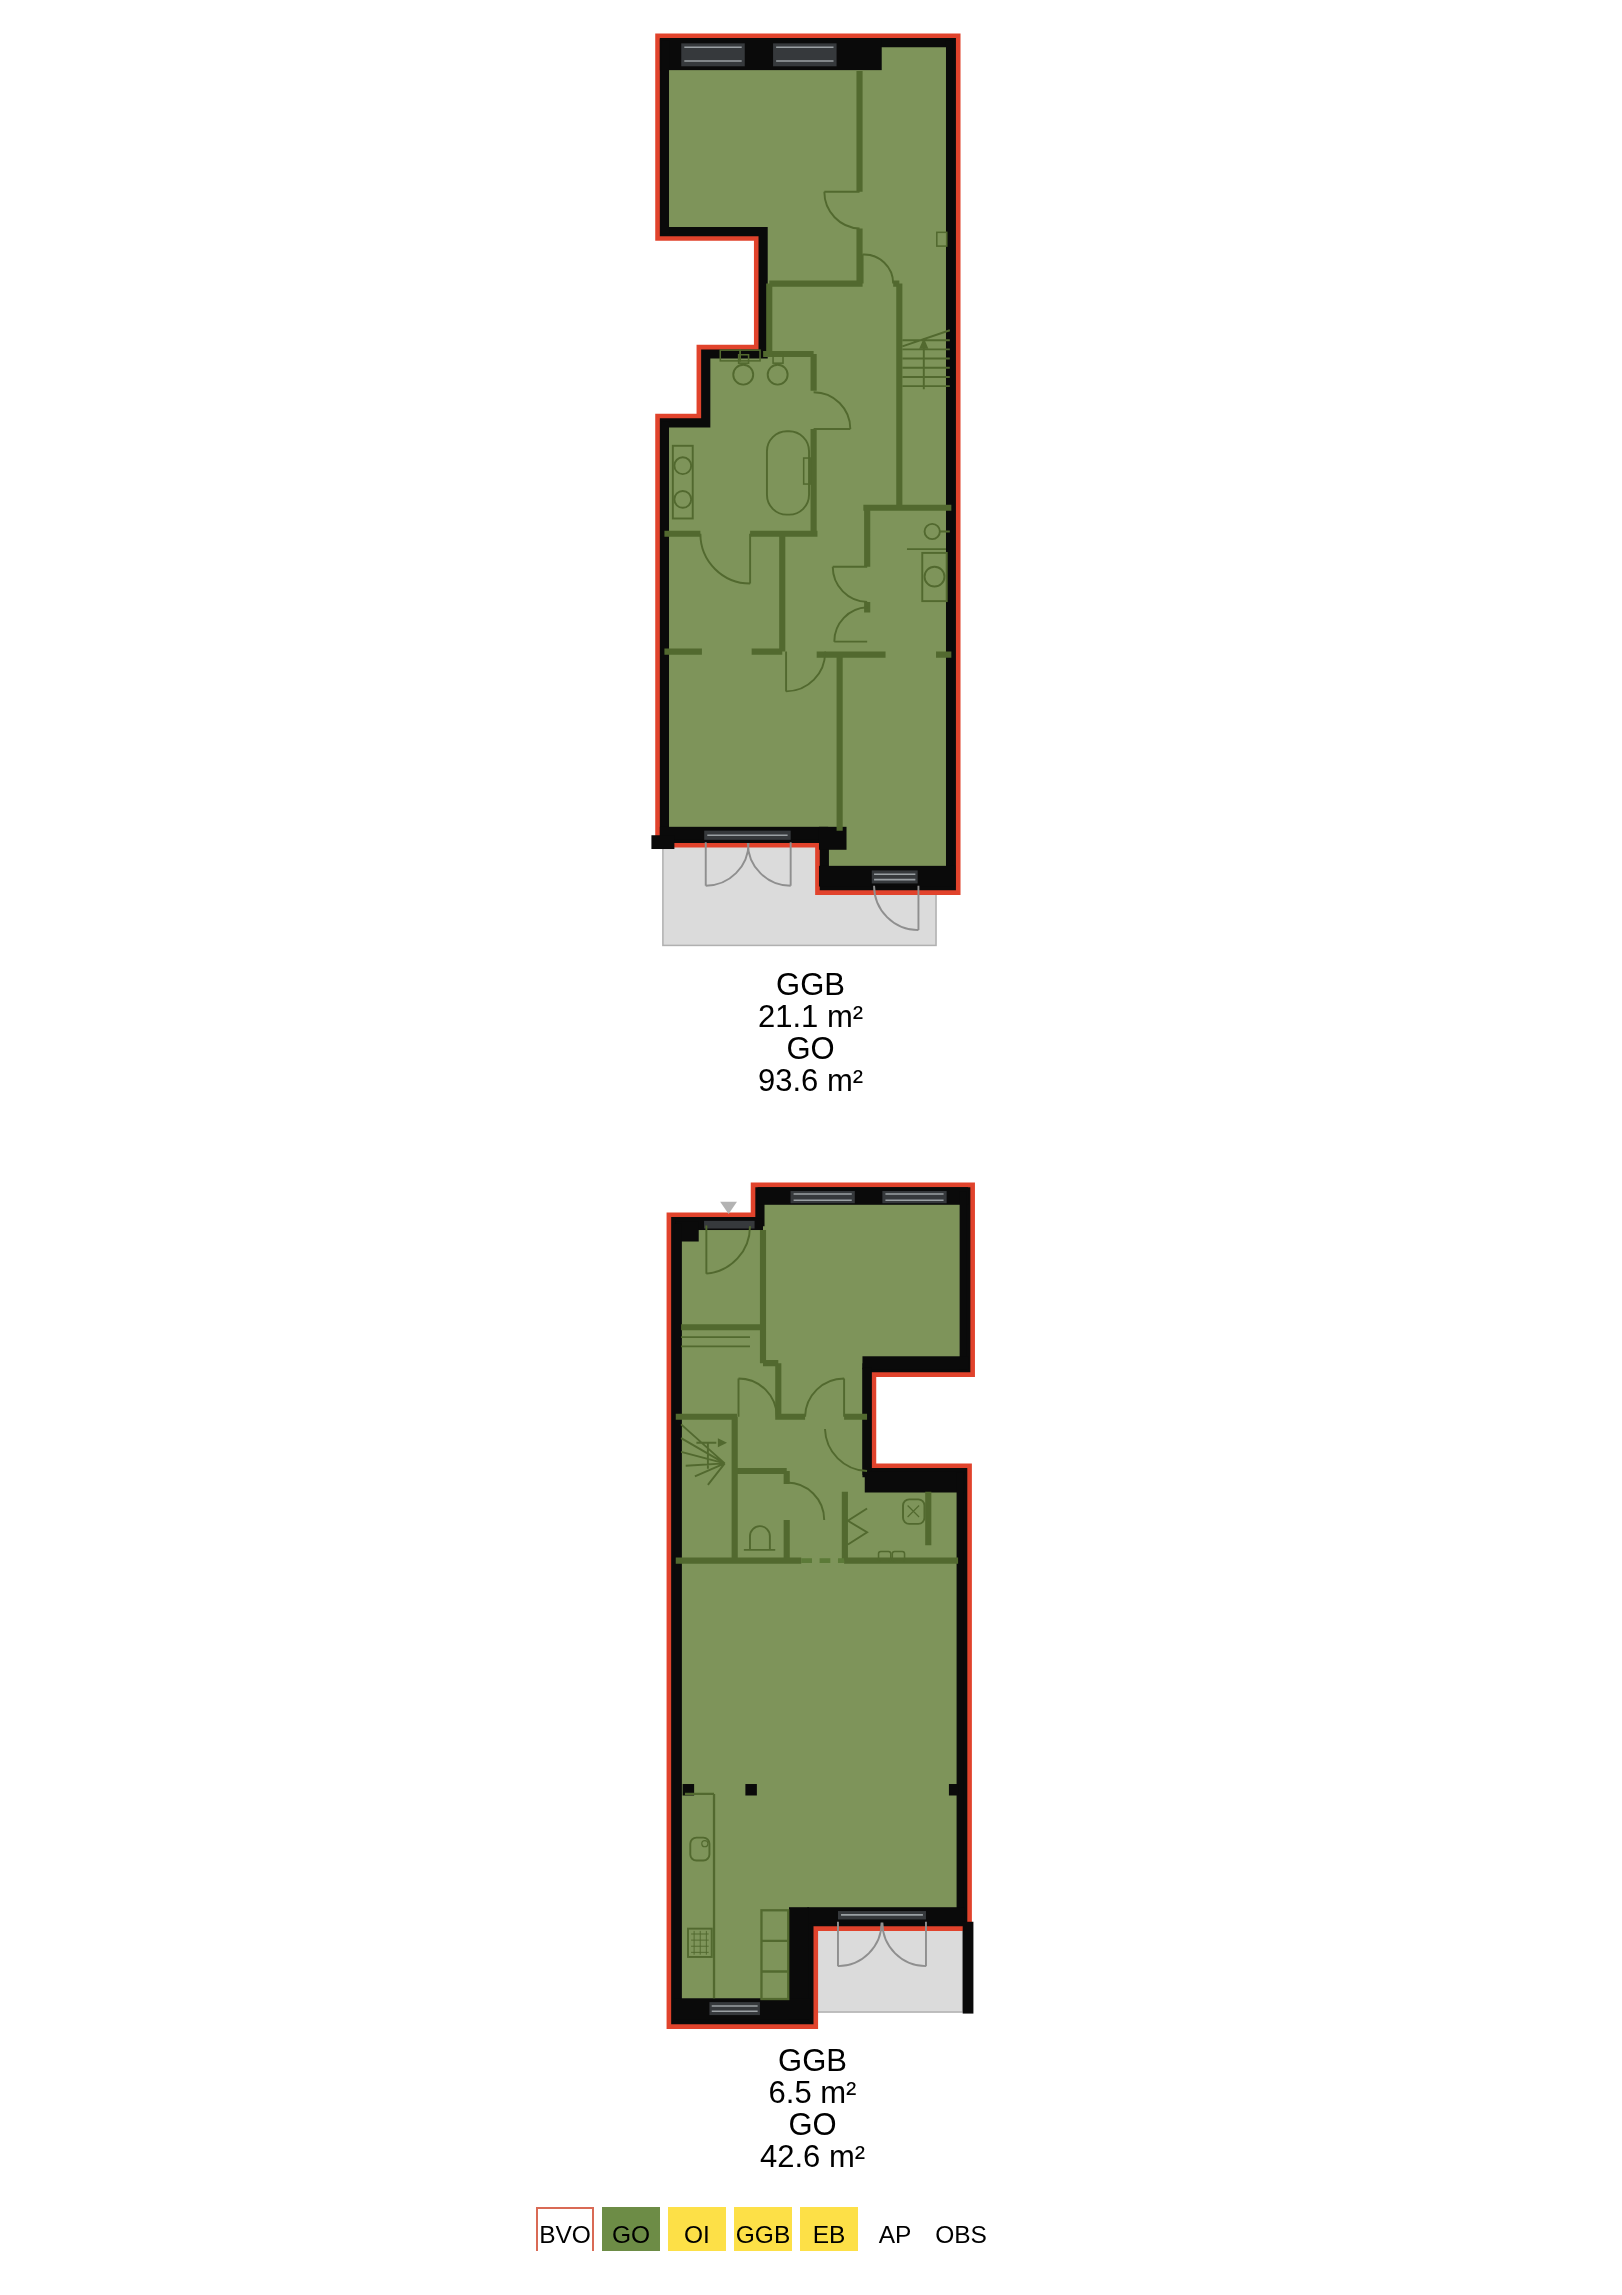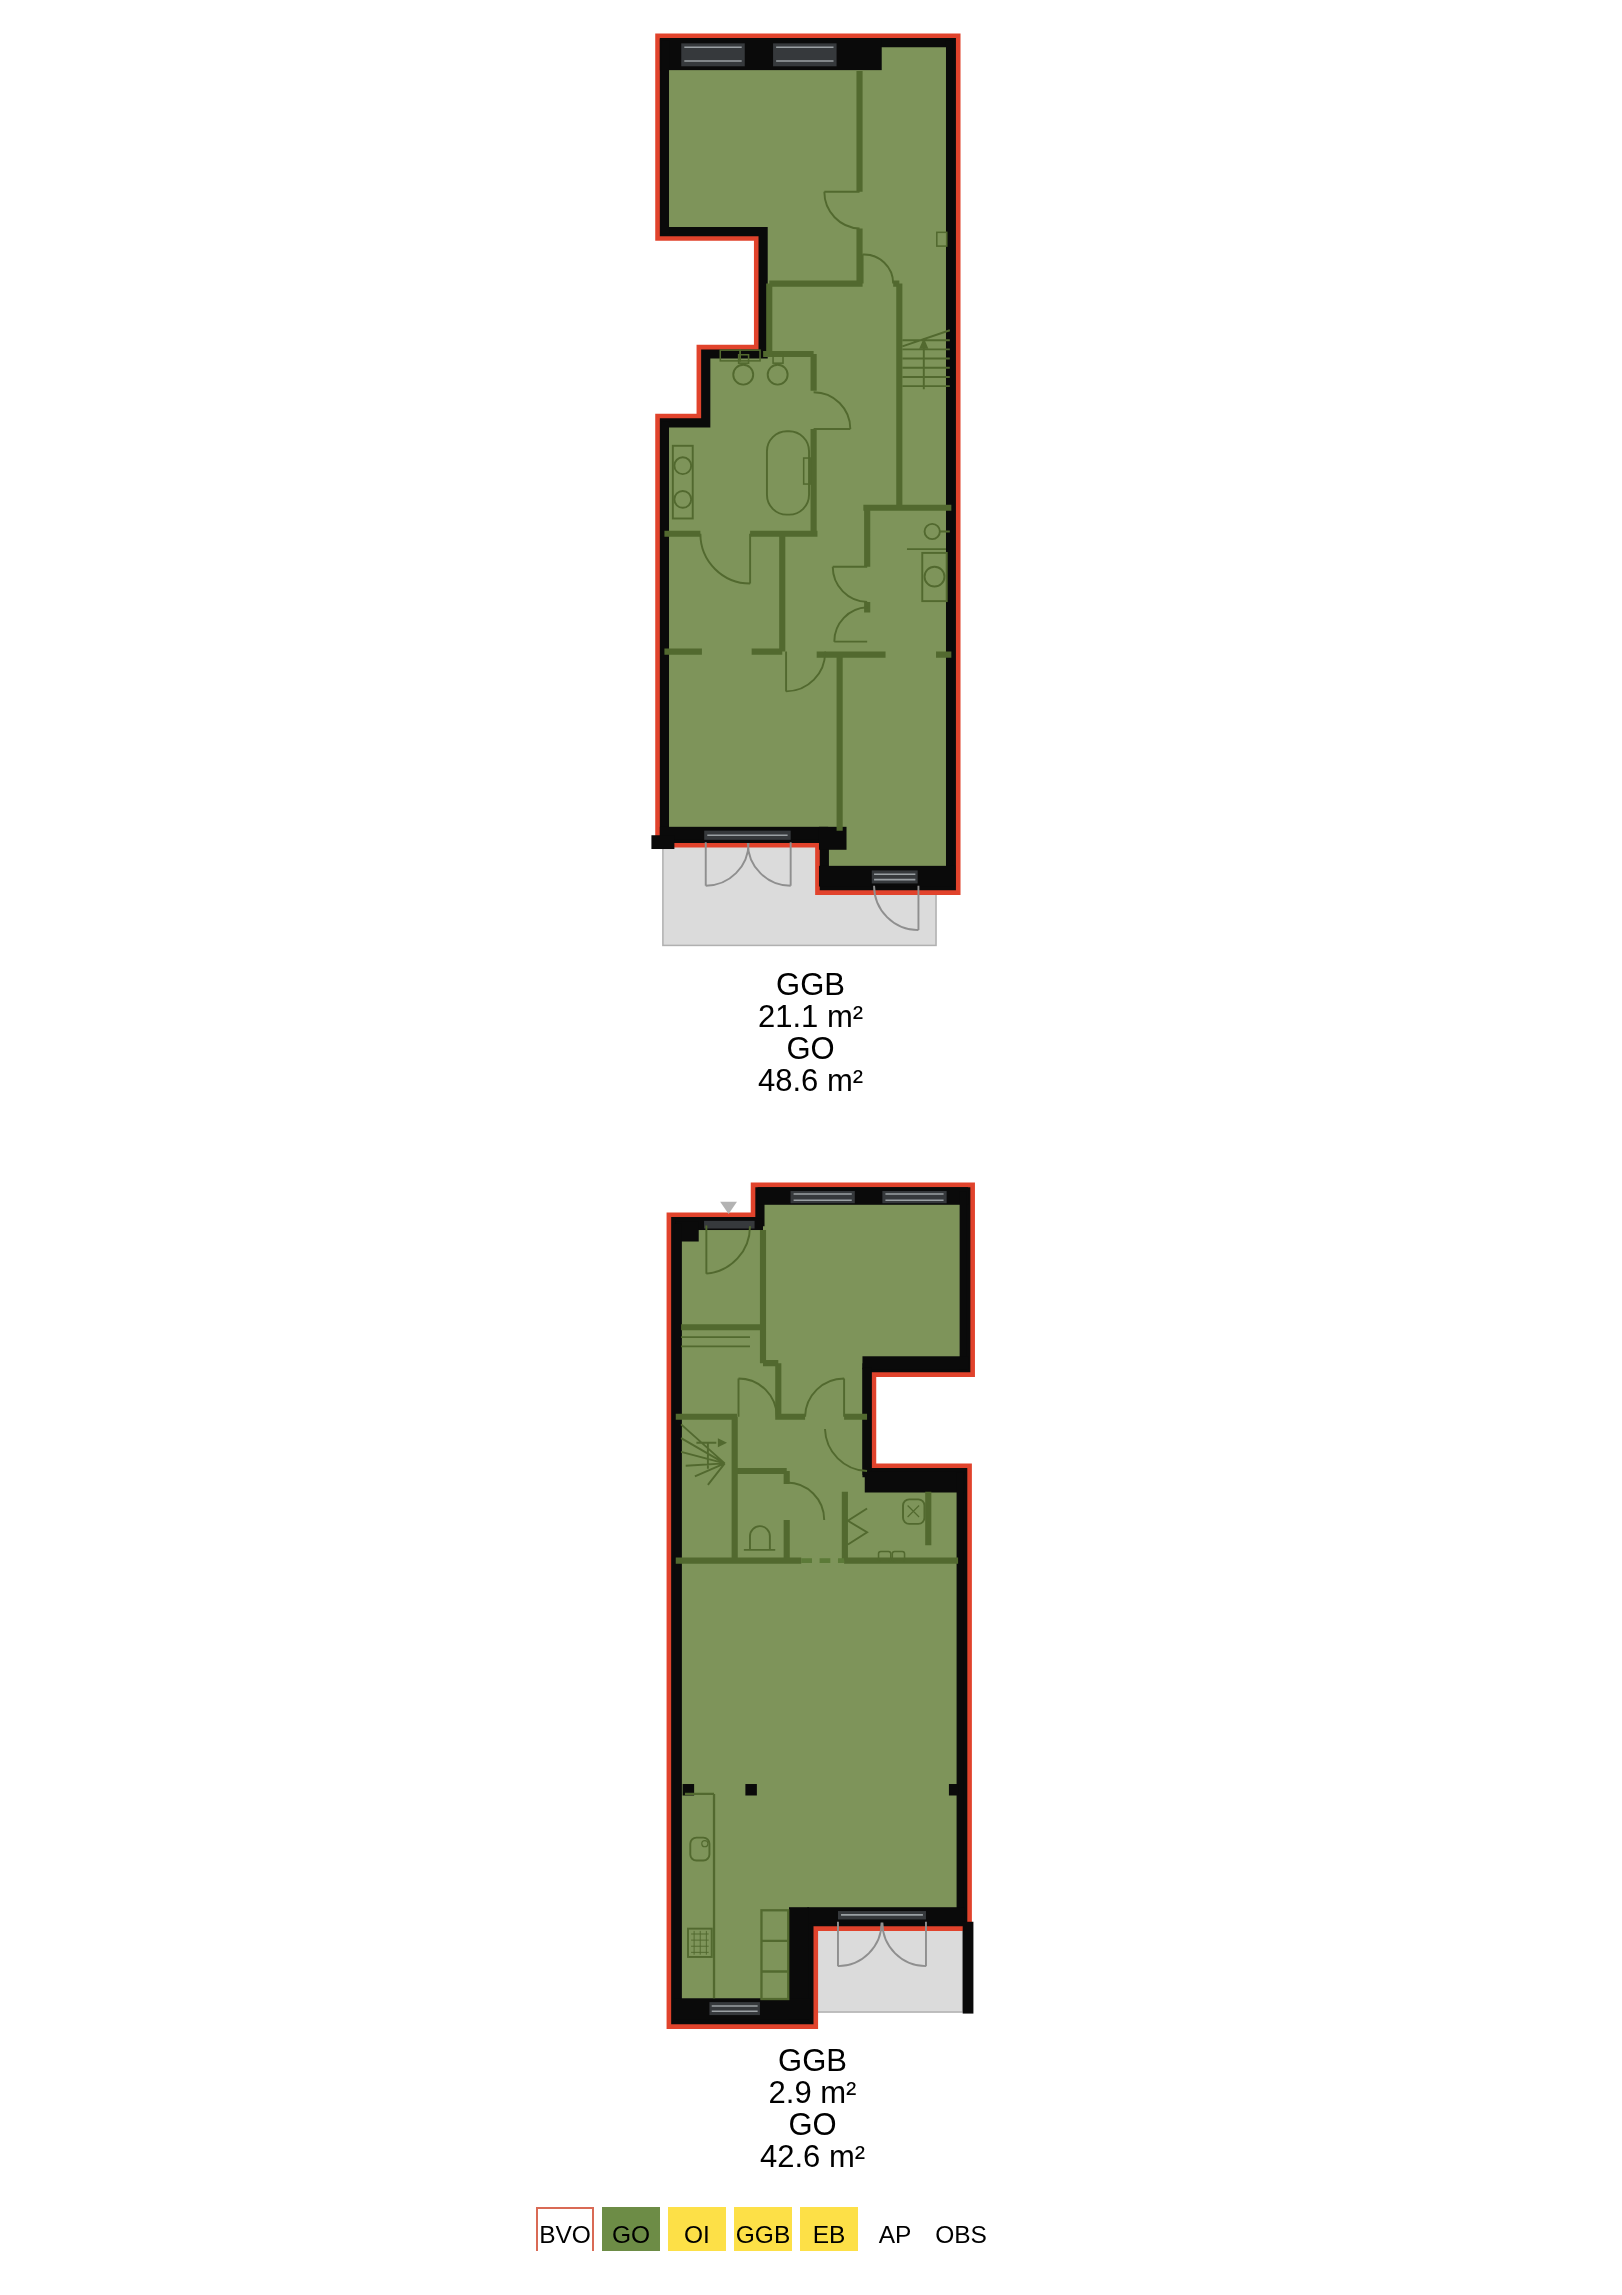--- a/index.html
+++ b/index.html
@@ -113,21 +113,21 @@
         M922 1100 V1157 M922 1157 A56 56 0 0 0 978 1101
         M1033 1100 V1157 M1033 1157 A56 56 0 0 1 977 1101
         M1200 1157 V1215 M1200 1215 A58 58 0 0 1 1142 1157"></path>
     </g>
   </svg>
 
   <div class="plan-label" style="left:692px;top:969px;">
     <div>GGB</div>
     <div>21.1 m²</div>
     <div>GO</div>
-    <div>48.6 m²</div>
+    <div>93.6 m²</div>
   </div>
 
   <svg style="left:658px;top:1178px;width:337px;height:857px" viewBox="860 1540 440 1120">
 
     <g>
       <rect x="1057" y="2512" width="201" height="118" fill="#dbdbdb" stroke="#b0b0b0" stroke-width="2"></rect>
     </g>
 
     <g>
       <polygon points="993,1558 1262,1558 1262,1788 1133,1788 1133,1925 1258,1925 1258,2512 1057,2512 1057,2640 883,2640 883,1597 993,1597" fill="none" stroke="#e1432c" stroke-width="24"></polygon>
@@ -216,21 +216,21 @@
 
     <g>
       <path stroke="#8f8f8f" stroke-width="2.5" fill="none" d="
         M1095 2512 V2570 M1095 2570 A57 57 0 0 0 1152 2513
         M1210 2512 V2570 M1210 2570 A57 57 0 0 1 1153 2513"></path>
     </g>
   </svg>
 
   <div class="plan-label" style="left:694px;top:2045px;">
     <div>GGB</div>
-    <div>2.9 m²</div>
+    <div>6.5 m²</div>
     <div>GO</div>
     <div>42.6 m²</div>
   </div>
 
   <div class="legend">
     <div class="legend-item sw-bvo">
       <span>BVO</span>
     </div>
     <div class="legend-item sw-green">
       <span>GO</span>

